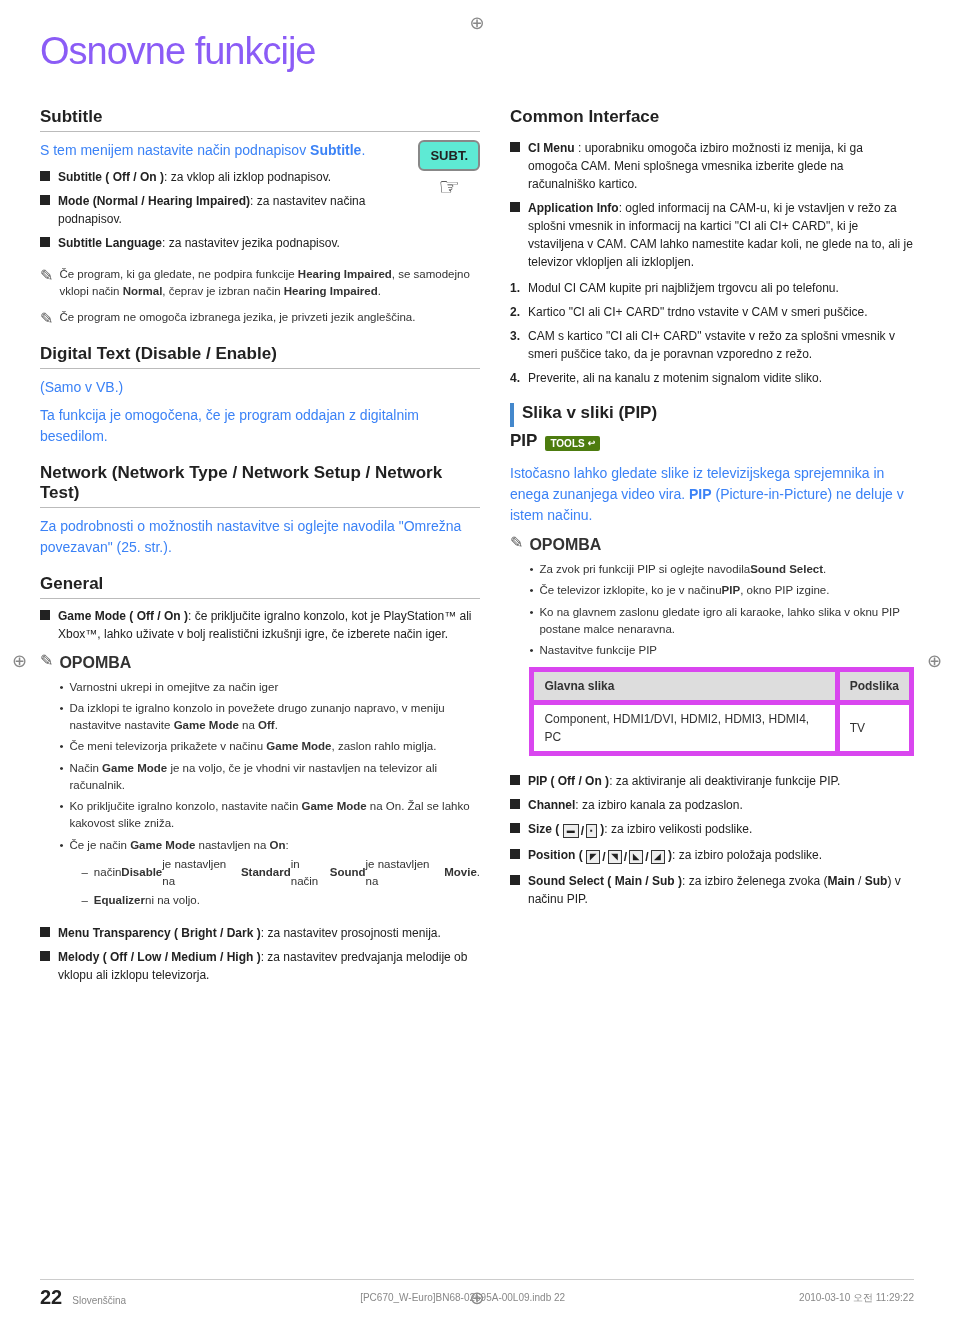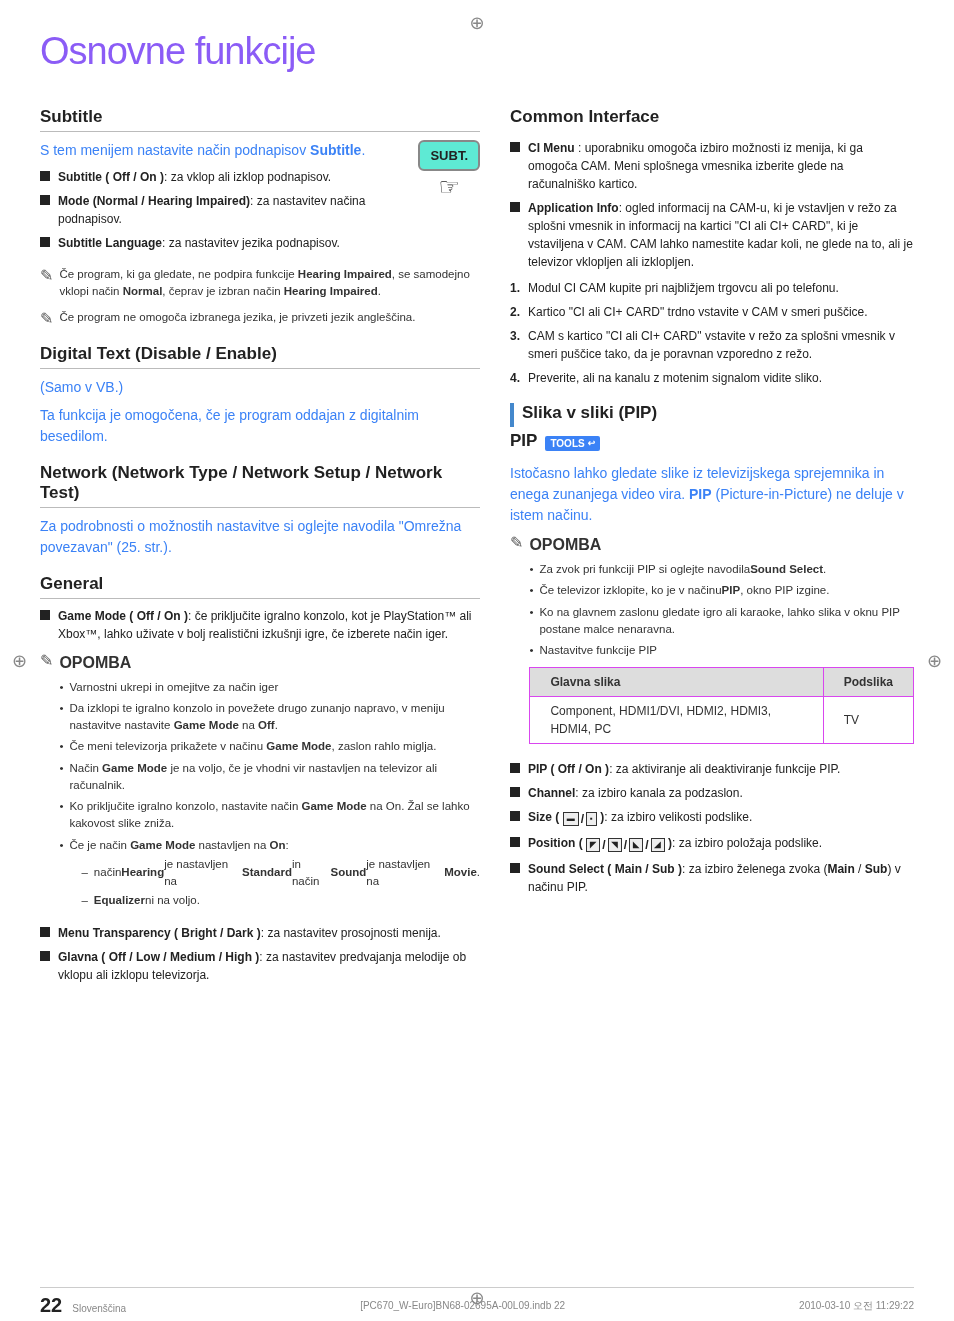--- a/index.html
+++ b/index.html
@@ -195,43 +195,43 @@
     }
     .subt-hand {
       font-size: 24px;
       display: block;
       margin-top: 2px;
     }
 
     .pip-tools-badge {
       display: inline-flex;
       align-items: flex-start;
-      background: #3b82f6;
+      background: #4d7c0f;
       color: #fff;
       font-size: 10px;
       font-weight: bold;
       padding: 2px 5px;
       border-radius: 2px;
       margin-left: 8px;
       vertical-align: middle;
     }
     .pip-tools-icon {
       margin-left: 3px;
       font-size: 9px;
     }
 
     table.pip-table {
       border-collapse: collapse;
       width: 100%;
       margin: 8px 0;
       font-size: 12px;
     }
     table.pip-table th, table.pip-table td {
-      border: 1px solid #d946ef;
-      padding: 5px 20px;
+      border: 5px solid #d946ef;
+      padding: 5px 10px;
       text-align: left;
     }
     table.pip-table th {
       background: #ddd;
       font-weight: bold;
     }
 
     .size-icons {
       display: inline-flex;
       align-items: center;
@@ -240,21 +240,21 @@
     .size-icon-box {
       display: inline-block;
       border: 1px solid #333;
       font-size: 8px;
       padding: 0 3px;
       background: #eee;
     }
 
     .page-footer {
       position: absolute;
-      bottom: 4px;
+      bottom: 12px;
       left: 40px;
       right: 40px;
       display: flex;
       align-items: center;
       justify-content: space-between;
       font-size: 10px;
       color: #888;
       border-top: 1px solid #ccc;
       padding-top: 6px;
     }
@@ -370,37 +370,37 @@
               </li>
               <li>
                 <div>
                   Ko priključite igralno konzolo, nastavite način <strong>Game Mode</strong> na On. Žal se lahko kakovost slike zniža.
                 </div>
               </li>
               <li>
                 <div>
                   Če je način <strong>Game Mode</strong> nastavljen na <strong>On</strong>:
                   <ul class="sub-bullets">
-                    <li>način <strong>Hearing</strong> je nastavljen na <strong>Standard</strong> in način <strong>Sound</strong> je nastavljen na <strong>Movie</strong>.</li>
+                    <li>način <strong>Disable</strong> je nastavljen na <strong>Standard</strong> in način <strong>Sound</strong> je nastavljen na <strong>Movie</strong>.</li>
                     <li><strong>Equalizer</strong> ni na voljo.</li>
                   </ul>
                 </div>
               </li>
             </ul>
           </div>
         </div>
 
         <ul class="bullet-list">
           <li>
             <span class="bullet-square"></span>
             <span><strong>Menu Transparency ( Bright / Dark )</strong>: za nastavitev prosojnosti menija.</span>
           </li>
           <li>
             <span class="bullet-square"></span>
-            <span><strong>Glavna ( Off / Low / Medium / High )</strong>: za nastavitev predvajanja melodije ob vklopu ali izklopu televizorja.</span>
+            <span><strong>Melody ( Off / Low / Medium / High )</strong>: za nastavitev predvajanja melodije ob vklopu ali izklopu televizorja.</span>
           </li>
         </ul>
       </div>
 
     </div>
 
     <div class="col-right">
 
       <div>
         <h2 class="section-title no-border">Common Interface</h2>

